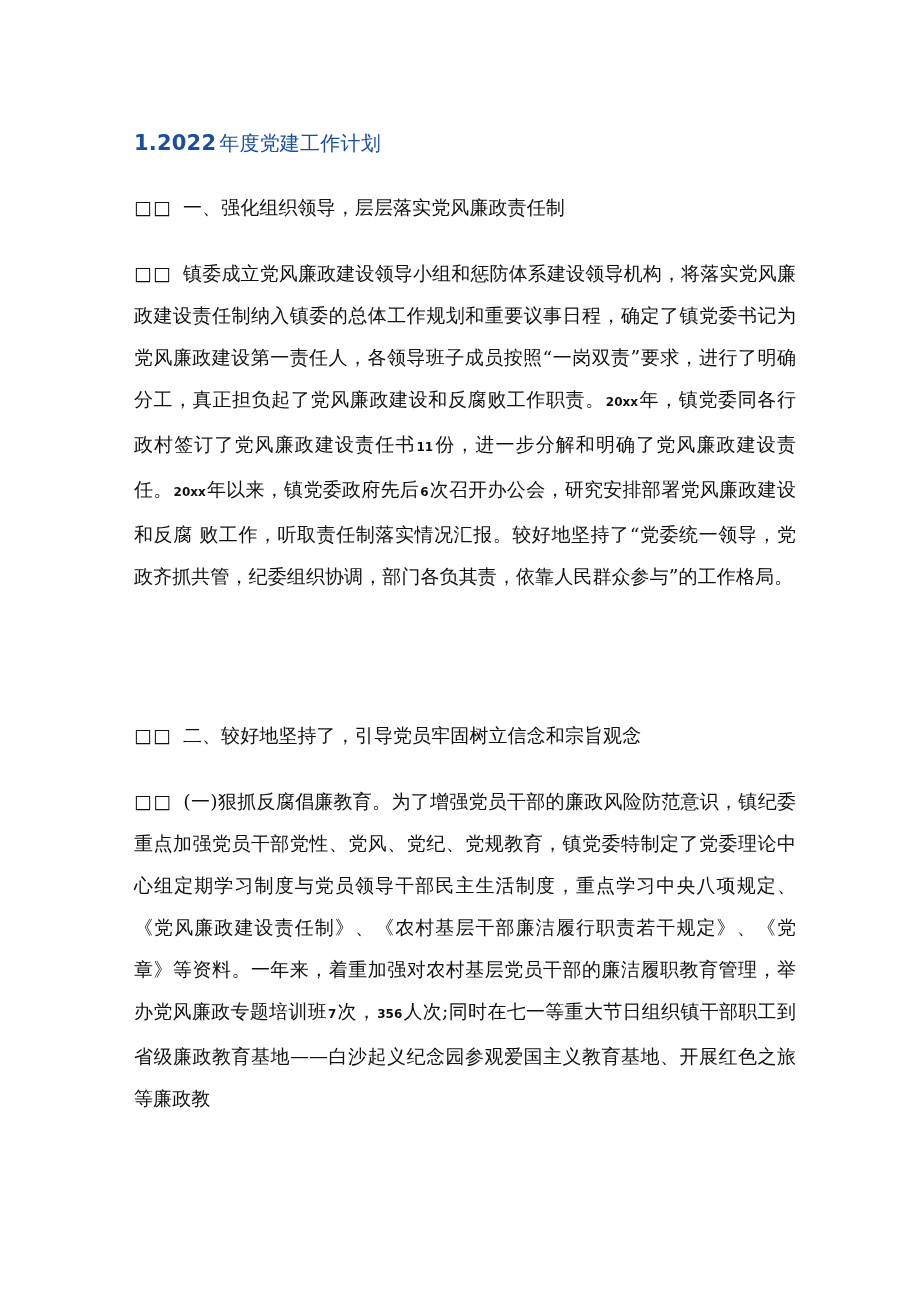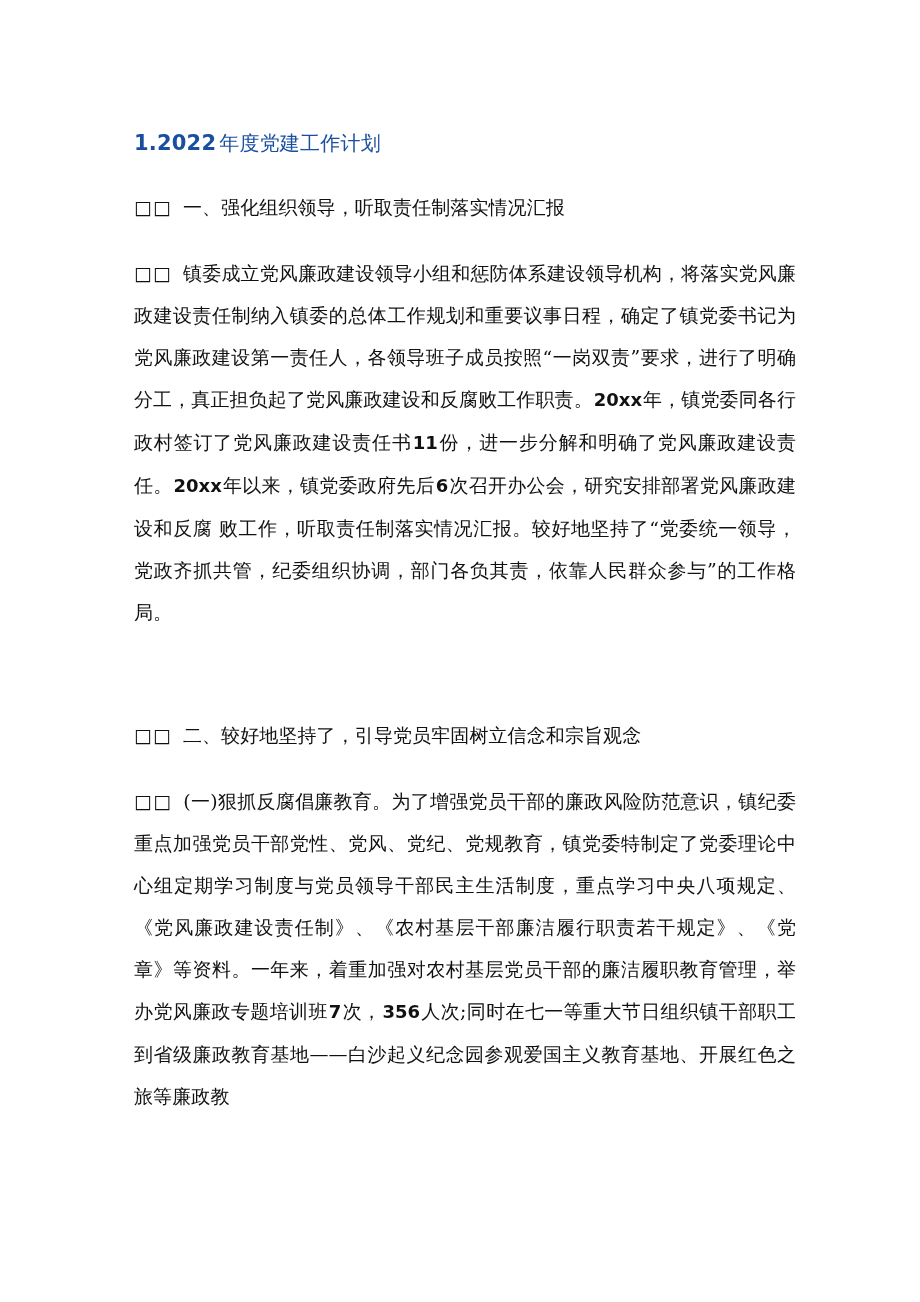--- a/index.html
+++ b/index.html
@@ -84,21 +84,21 @@
   }
   .tofu-gap {
     display: inline-block;
     width: 11px;
   }
 
   
   .lat {
     font-family: "DejaVu Sans", "Liberation Sans", sans-serif;
     font-weight: bold;
-    font-size: 18px;
+    font-size: 12px;
     letter-spacing: 0;
     padding: 0 1px;
   }
 
   .sec-head {
     font-size: 19px;
   }
 
   .p-intro   { top: 186px; }
   .p-body1   { top: 252px; }
@@ -109,21 +109,21 @@
 <body>
 
 <div class="page">
   <div class="content">
 
     <h1 class="doc-heading">
       <span class="num">1.2022</span><span class="cjk">年度党建工作计划</span>
     </h1>
 
     <p class="para nojust sec-head p-intro">
-      <span class="tofu">□□</span><span class="tofu-gap"></span><span>一、强化组织领导，听取责任制落实情况汇报</span>
+      <span class="tofu">□□</span><span class="tofu-gap"></span><span>一、强化组织领导，层层落实党风廉政责任制</span>
     </p>
 
     <p class="para p-body1">
       <span class="tofu">□□</span><span class="tofu-gap"></span><span><span>镇委成立党风廉政建设领导小组和惩防体系建设领导机构，将落实党风廉政建设责任制纳入镇委的总体工作规划和重要议事日程，确定了镇党委书记为党风廉政建设第一责任人，各领导班子成员按照“一岗双责”要求，进行了明确分工，真正担负起了党风廉政建设和反腐败工作职责。</span><span class="lat">20xx</span><span>年，镇党委同各行政村签订了党风廉政建设责任书</span><span class="lat">11</span><span>份，进一步分解和明确了党风廉政建设责任。</span><span class="lat">20xx</span><span>年以来，镇党委政府先后</span><span class="lat">6</span><span>次召开办公会，研究安排部署党风廉政建设和反腐 败工作，听取责任制落实情况汇报。较好地坚持了“党委统一领导，党政齐抓共管，纪委组织协调，部门各负其责，依靠人民群众参与”的工作格局。</span></span>
     </p>
 
     <p class="para nojust sec-head p-sec2">
       <span class="tofu">□□</span><span class="tofu-gap"></span><span>二、较好地坚持了，引导党员牢固树立信念和宗旨观念</span>
     </p>
 

